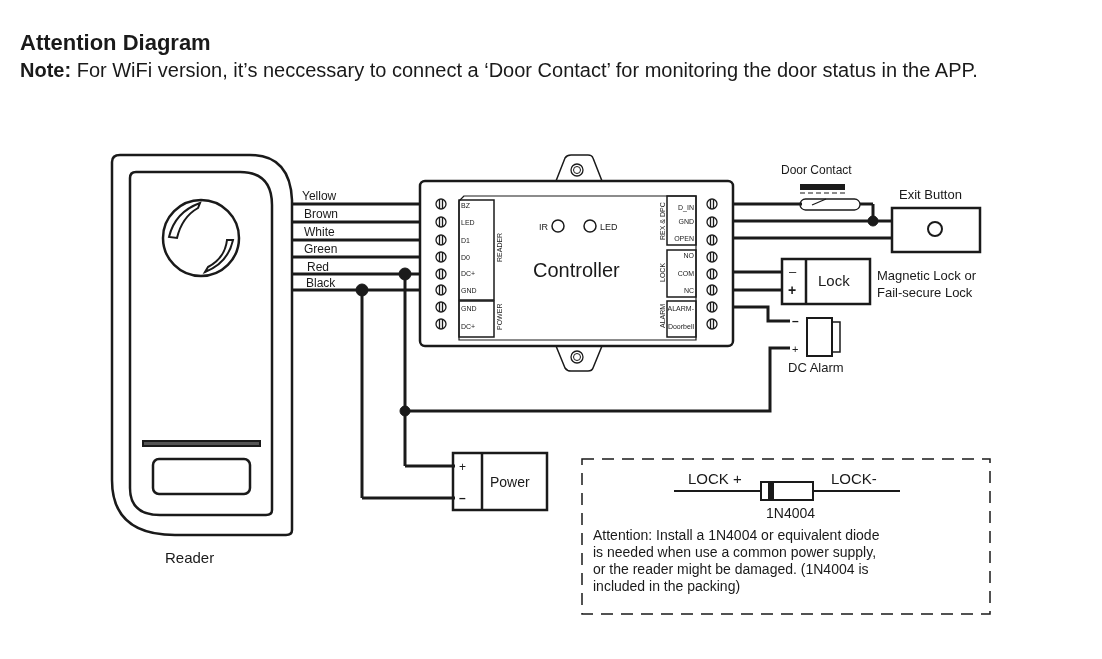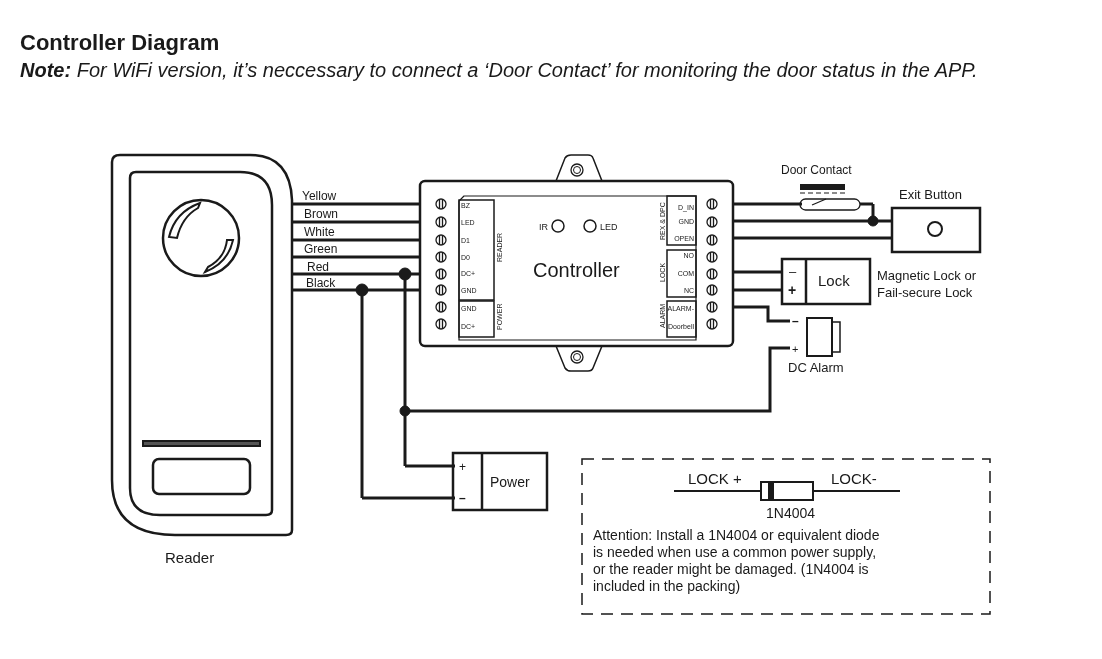--- a/index.html
+++ b/index.html
@@ -1,26 +1,26 @@
 <!DOCTYPE html>
 <html><head>
 <meta charset="utf-8">
 <style>
   html, body { margin:0; padding:0; background:#ffffff; }
   body { width:1102px; height:659px; position:relative; overflow:hidden; font-family:"Liberation Sans", sans-serif; color:#1a1a1a; }
   .title { position:absolute; left:20px; top:30px; font-size:22px; font-weight:bold; }
-  .note { position:absolute; left:20px; top:58px; font-size:20px; line-height:24px; width:1060px;font-style:italic; }
+  .note { position:absolute; left:20px; top:58px; font-size:20px; line-height:24px; width:1060px; }
   .note b { font-weight:bold; }
   svg { position:absolute; left:0; top:0; }
   svg text { font-family:"Liberation Sans", sans-serif; fill:#1a1a1a; }
 </style>
 </head>
 <body>
 
-<div class="title">Controller Diagram</div>
+<div class="title">Attention Diagram</div>
 <div class="note"><b>Note:</b><span> For WiFi version, it’s neccessary to connect a ‘Door Contact’ for monitoring the door status in the APP.</span></div>
 
 <svg width="1102" height="659" viewBox="0 0 1102 659" fill="none" stroke="#1a1a1a">
 
   <g>
     <path d="M112,162 Q112,155 120,155 L250,155 Q290,155 292,200 L292,530 Q292,535 286,535 L175,535 Q112,535 112,480 Z" stroke-width="2.5"></path>
     <path d="M130,178 Q130,172 136,172 L240,172 Q272,172 272,205 L272,510 Q272,515 266,515 L160,515 Q130,515 130,488 Z" stroke-width="2.5"></path>
     <circle cx="201" cy="238" r="38" stroke-width="2.5"></circle>
     <path d="M200,203 Q175,212 169,237 L177,238 Q182,217 198,208 Z" stroke-width="2"></path>
     <path d="M233,240 Q228,263 205,272 L208,267 Q225,258 227,240 Z" stroke-width="2"></path>

